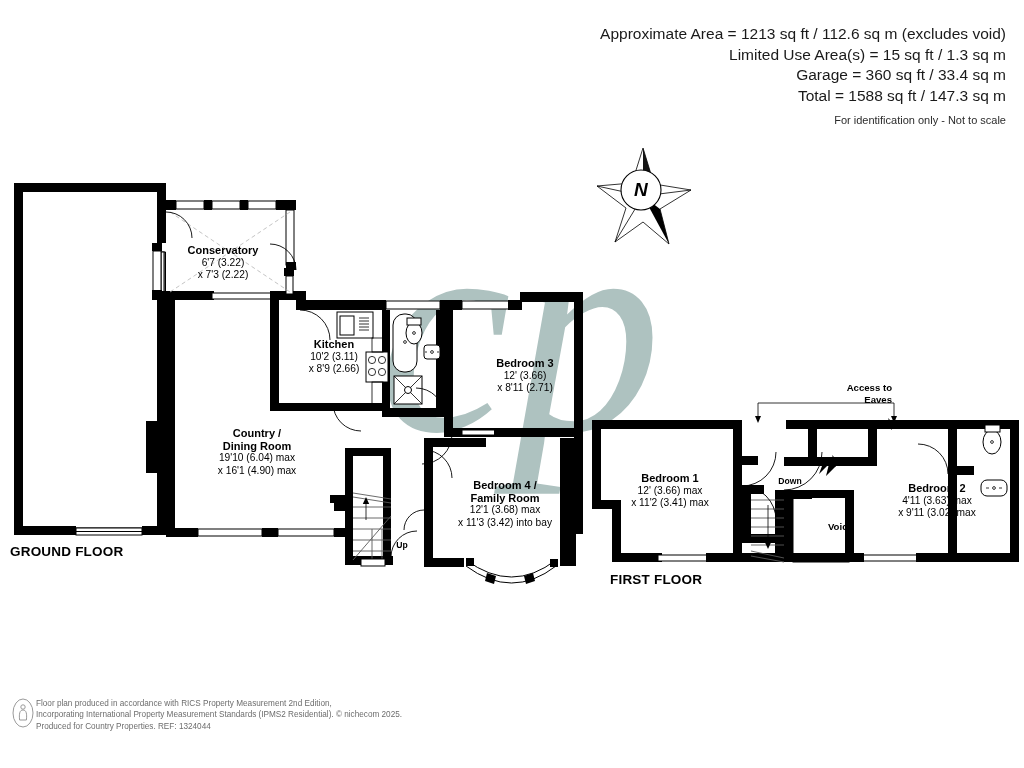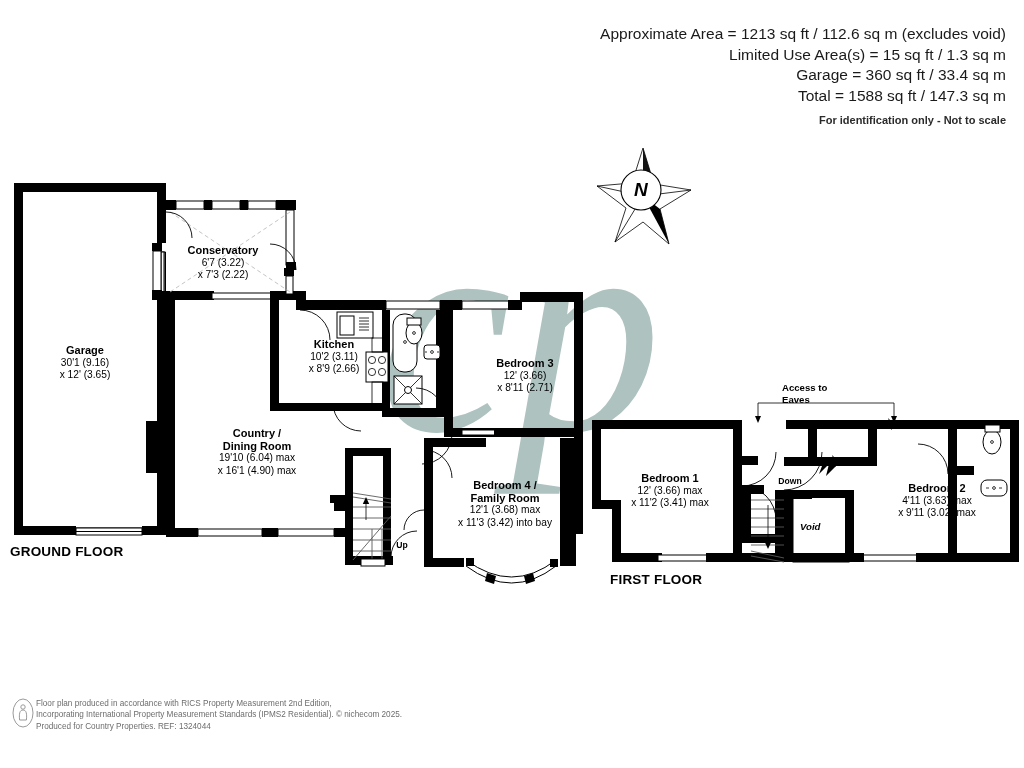--- a/index.html
+++ b/index.html
@@ -32,21 +32,20 @@
     font-size: 15.5px;
     line-height: 20.5px;
     color: #1a1a1a;
     white-space: nowrap;
   }
   #header-block .disclaimer {
     margin-top: 7px;
     font-size: 11px;
     line-height: 14px;
     color: #2b2b2b;
-    font-weight: bold;
   }
 
   
   #footer-block {
     position: absolute;
     left: 36px;
     top: 698px;
     width: 560px;
   }
   #footer-block .foot-line {
@@ -103,21 +102,21 @@
     font-size: 11px;
     font-weight: bold;
     display: block;
   }
   .room-label .rl-dim {
     font-size: 10.2px;
     display: block;
   }
   .small-note {
     position: absolute;
-    text-align: left;
+    text-align: right;
     font-size: 9.6px;
     font-weight: bold;
     color: #000000;
     line-height: 12px;
   }
   .tiny-note {
     position: absolute;
     text-align: center;
     font-size: 8.6px;
     font-weight: bold;
@@ -438,25 +437,20 @@
       <path class="wall" d="M0,-48 L11,-12 L0,0 Z" opacity="0.92"></path>
       <path class="wall" d="M0,0 L17,13 L26,48 Z"></path>
       <path class="hair" d="M0,0 L48,-6 M0,0 L-46,-10 M0,0 L-28,46"></path>
       <circle cx="-2" cy="-6" r="20" fill="#ffffff" stroke="#000000" stroke-width="1.1"></circle>
     </g>
 
   </svg>
 
   <div class="compass-letter" style="left:634px; top:179px;">N</div>
 
-  <div class="room-label" style="left:30px; top:344px; width:110px;">
-    <span class="rl-name">Garage</span>
-    <span class="rl-dim">30'1 (9.16)</span>
-    <span class="rl-dim">x 12' (3.65)</span>
-  </div>
 
   <div class="room-label" style="left:168px; top:244px; width:110px;">
     <span class="rl-name">Conservatory</span>
     <span class="rl-dim">6'7 (3.22)</span>
     <span class="rl-dim">x 7'3 (2.22)</span>
   </div>
 
   <div class="room-label" style="left:282px; top:338px; width:104px;">
     <span class="rl-name">Kitchen</span>
     <span class="rl-dim">10'2 (3.11)</span>
@@ -493,21 +487,21 @@
     <span class="rl-name">Bedroom 2</span>
     <span class="rl-dim">4'11 (3.63) max</span>
     <span class="rl-dim">x 9'11 (3.02) max</span>
   </div>
 
   <div class="small-note" style="left:782px; top:382px; width:110px;">
     <span>Access to</span><br>
     <span>Eaves</span>
   </div>
 
-  <div class="small-note" style="left:800px; top:521px; width:48px;font-style:italic;">Void</div>
+  <div class="small-note" style="left:800px; top:521px; width:48px;">Void</div>
 
   <div class="tiny-note" style="left:770px; top:476px; width:40px;">Down</div>
 
   <div class="tiny-note" style="left:390px; top:540px; width:24px;">Up</div>
 
   <div class="floor-caption" id="ground-floor-caption">GROUND FLOOR</div>
   <div class="floor-caption" id="first-floor-caption">FIRST FLOOR</div>
 
   <svg id="footer-logo" viewBox="0 0 22 30">
     <ellipse cx="11" cy="15" rx="10" ry="14" fill="none" stroke="#9a9a9a" stroke-width="1"></ellipse>

